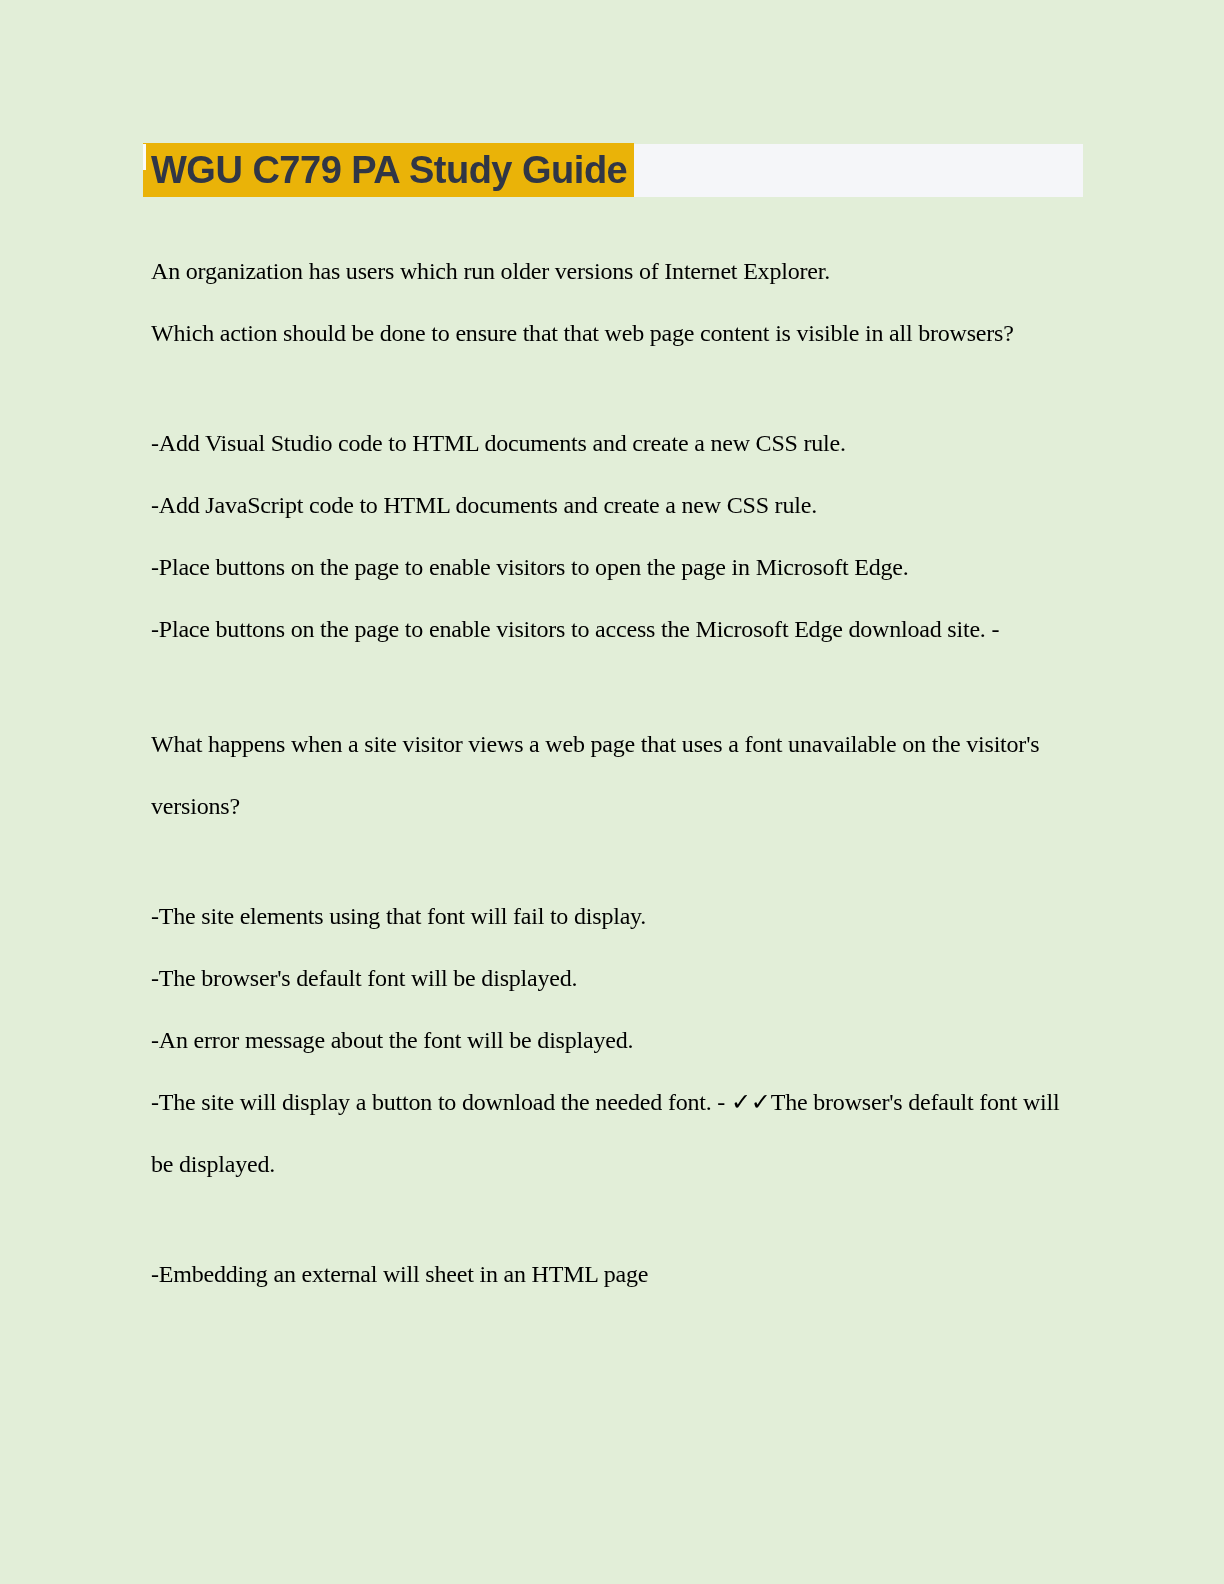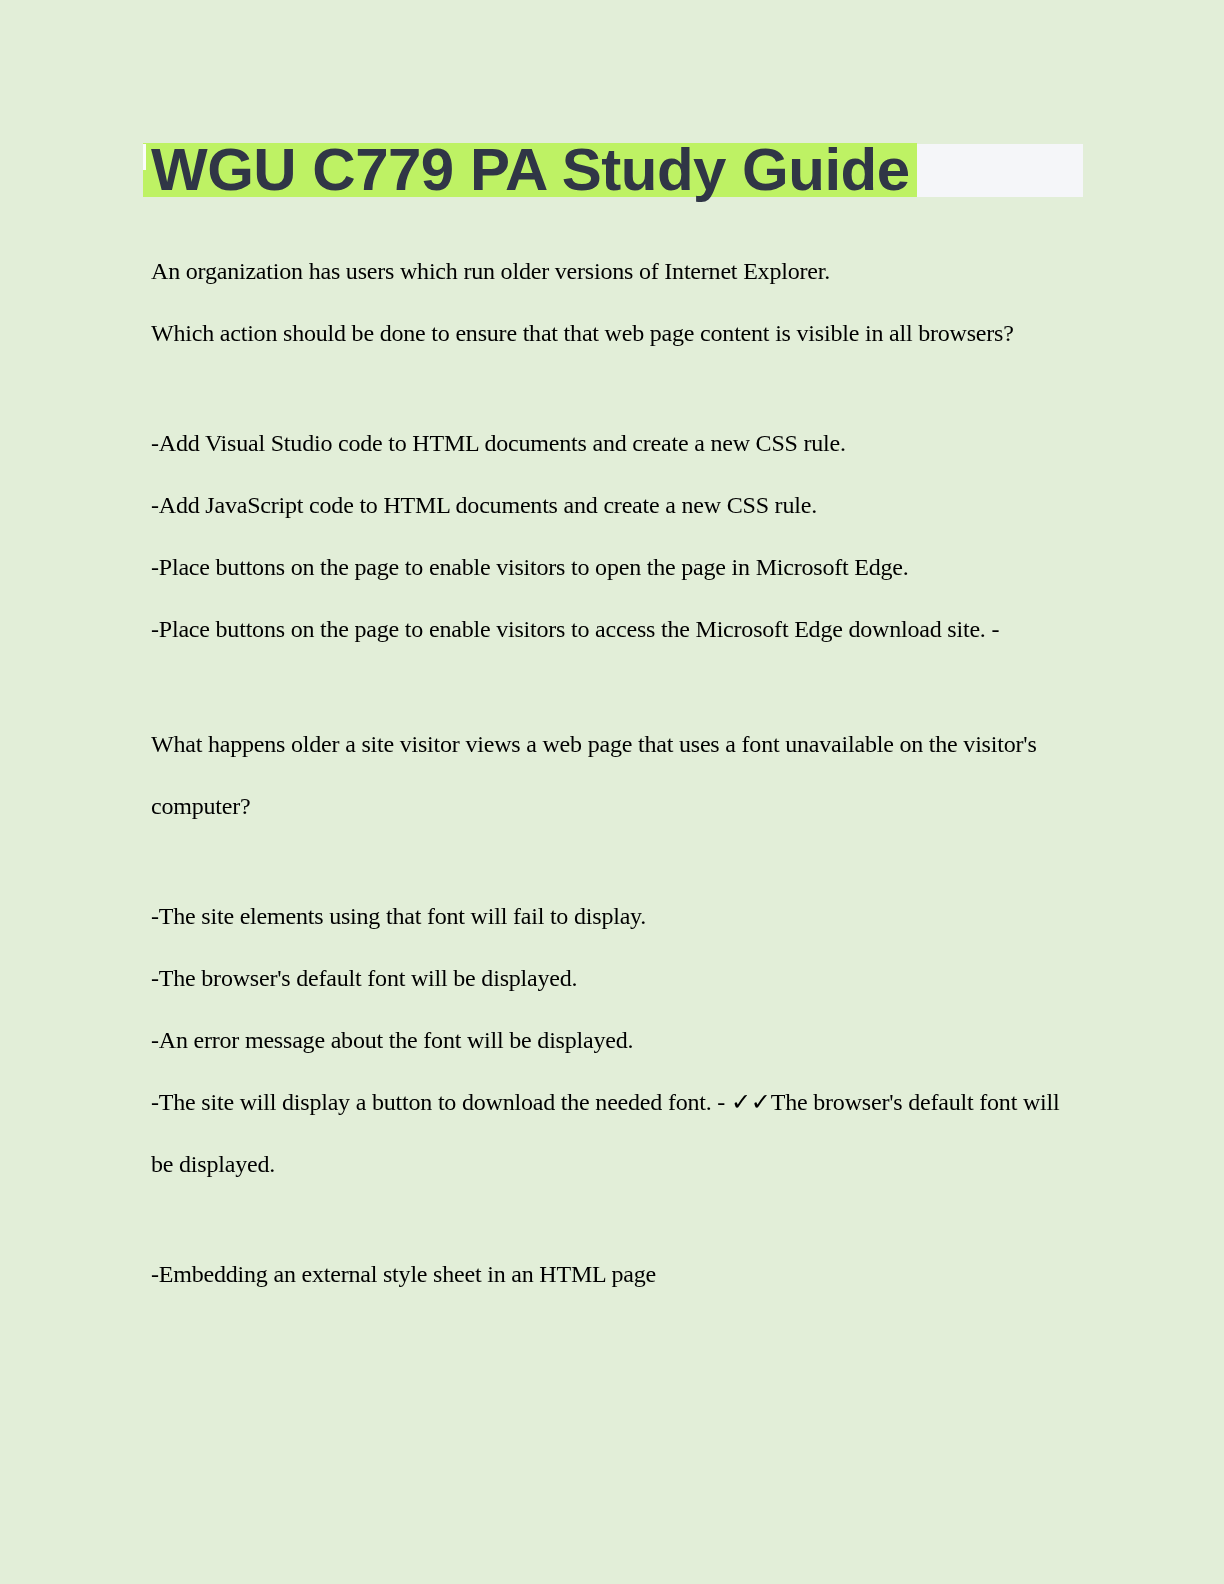--- a/index.html
+++ b/index.html
@@ -15,25 +15,25 @@
     position: absolute;
     left: 143px;
     top: 143px;
     width: 940px;
     height: 54px;
     display: flex;
     align-items: stretch;
   }
   .title-highlight {
     position: relative;
-    background: #bef264;
+    background: #eab308;
     color: #303646;
     font-family: "Liberation Sans", sans-serif;
     font-weight: bold;
-    font-size: 60px;
+    font-size: 38px;
     line-height: 54px;
     letter-spacing: -0.5px;
     padding: 0 7px 0 8px;
     white-space: nowrap;
   }
   .title-notch {
     position: absolute;
     left: 0;
     top: 1px;
     width: 3px;
@@ -75,21 +75,21 @@
   <span class="title-sidebox"></span>
 </div>
 
 <div class="content">
   <p class="line">An organization has users which run older versions of Internet Explorer.</p>
   <p class="line">Which action should be done to ensure that that web page content is visible in all browsers?</p>
   <p class="line gap56">-Add Visual Studio code to HTML documents and create a new CSS rule.</p>
   <p class="line">-Add JavaScript code to HTML documents and create a new CSS rule.</p>
   <p class="line">-Place buttons on the page to enable visitors to open the page in Microsoft Edge.</p>
   <p class="line">-Place buttons on the page to enable visitors to access the Microsoft Edge download site. -</p>
-  <p class="line gap61">What happens older a site visitor views a web page that uses a font unavailable on the visitor's</p>
-  <p class="line">computer?</p>
+  <p class="line gap61">What happens when a site visitor views a web page that uses a font unavailable on the visitor's</p>
+  <p class="line">versions?</p>
   <p class="line gap56">-The site elements using that font will fail to display.</p>
   <p class="line">-The browser's default font will be displayed.</p>
   <p class="line">-An error message about the font will be displayed.</p>
   <p class="line">-The site will display a button to download the needed font. - ✓✓The browser's default font will</p>
   <p class="line">be displayed.</p>
-  <p class="line gap56">-Embedding an external style sheet in an HTML page</p>
+  <p class="line gap56">-Embedding an external will sheet in an HTML page</p>
 </div>
 
 </body></html>

